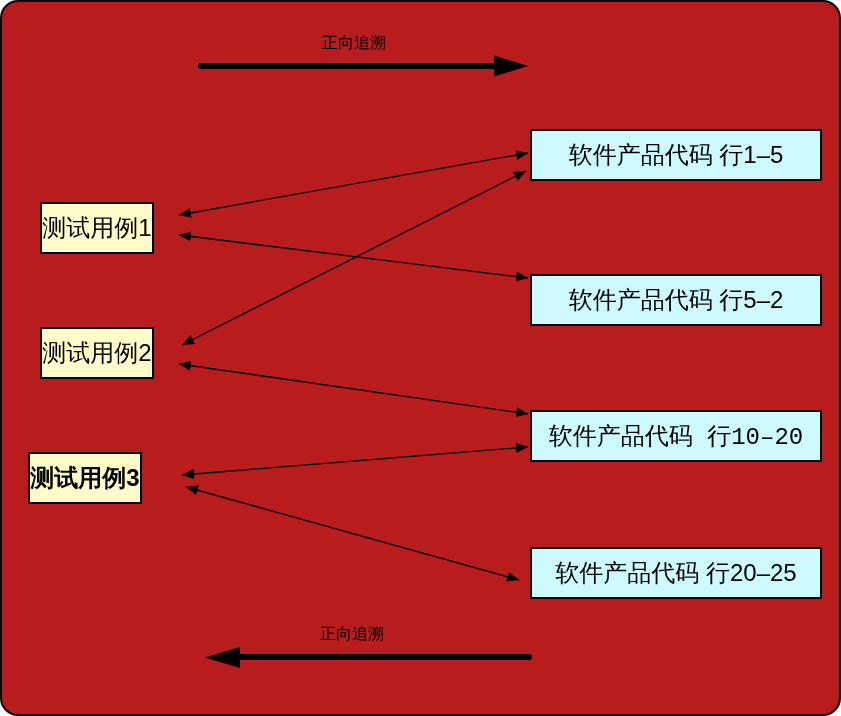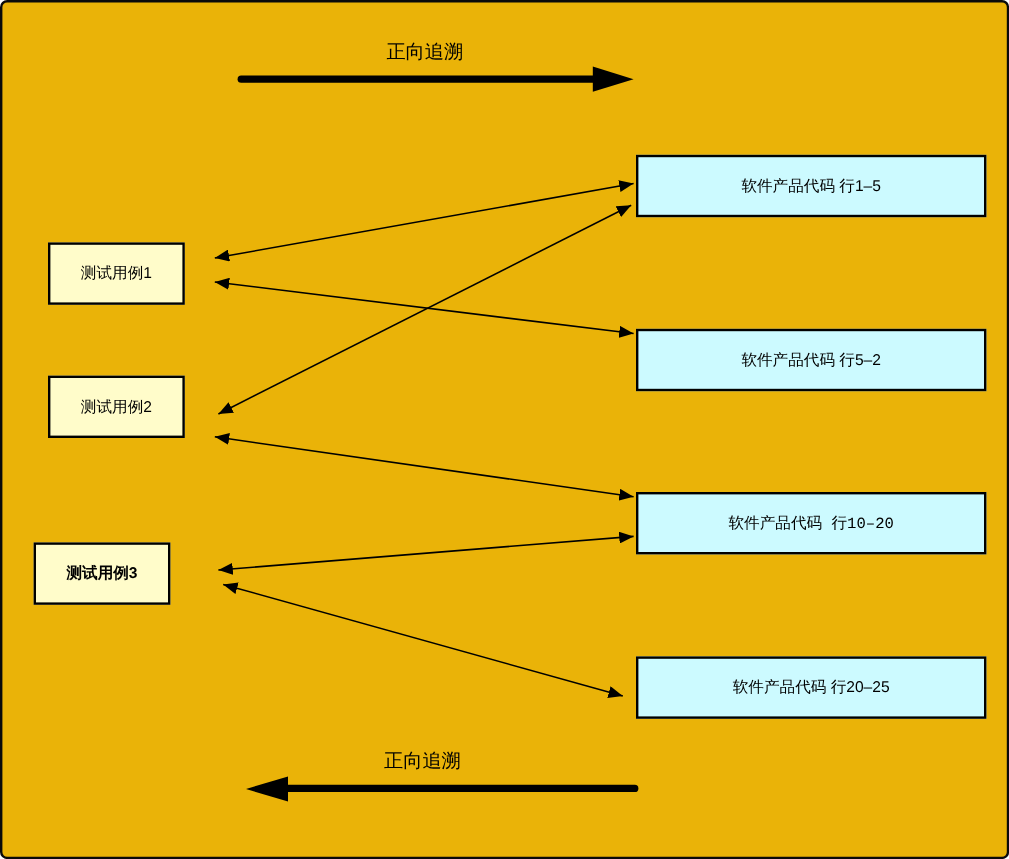--- a/index.html
+++ b/index.html
@@ -6,41 +6,41 @@
     margin: 0;
     padding: 0;
     background: #ffffff;
     font-family: "Liberation Sans", "DejaVu Sans", sans-serif;
   }
   .canvas {
     position: relative;
     width: 841px;
     height: 716px;
     box-sizing: border-box;
-    background: #eab308;
+    background: #b91c1c;
     border: 2.5px solid #0a0a0a;
-    border-radius: 6px;
+    border-radius: 18px;
     overflow: hidden;
   }
   .arrows-layer {
     position: absolute;
     left: 0; top: 0;
     width: 841px;
     height: 716px;
     pointer-events: none;
   }
   .node {
     position: absolute;
     box-sizing: border-box;
     display: flex;
     align-items: center;
     justify-content: center;
     border: 2px solid #000000;
     color: #000000;
-    font-size: 13px;
+    font-size: 24px;
     white-space: nowrap;
   }
   .tc   { width: 114px; height: 52px; background: #FFFCCA; }
   .code { width: 292px; height: 52px; background: #CCFAFF; }
   .flow-label {
     position: absolute;
     transform: translateX(-50%);
     font-size: 16px;
     color: #000000;
     white-space: nowrap;
@@ -77,21 +77,21 @@
       <polygon points="238,645 238,666 203,655.5" fill="#000000"></polygon>
     </g>
   </svg>
 
   <div class="flow-label" style="left:352px; top:31px;">正向追溯</div>
   <div class="flow-label" style="left:350px; top:622px;">正向追溯</div>
 
   <div class="node tc" style="left:38px; top:200px;">
     <span>测试用例1</span>
   </div>
-  <div class="node tc" style="left:38px; top:311px;">
+  <div class="node tc" style="left:38px; top:325px;">
     <span>测试用例2</span>
   </div>
   <div class="node tc" style="left:26px; top:450px;font-weight:bold;">
     <span>测试用例3</span>
   </div>
 
   <div class="node code" style="left:528px; top:127px;">
     <span>软件产品代码 行1–5</span>
   </div>
   <div class="node code" style="left:528px; top:272px;">

